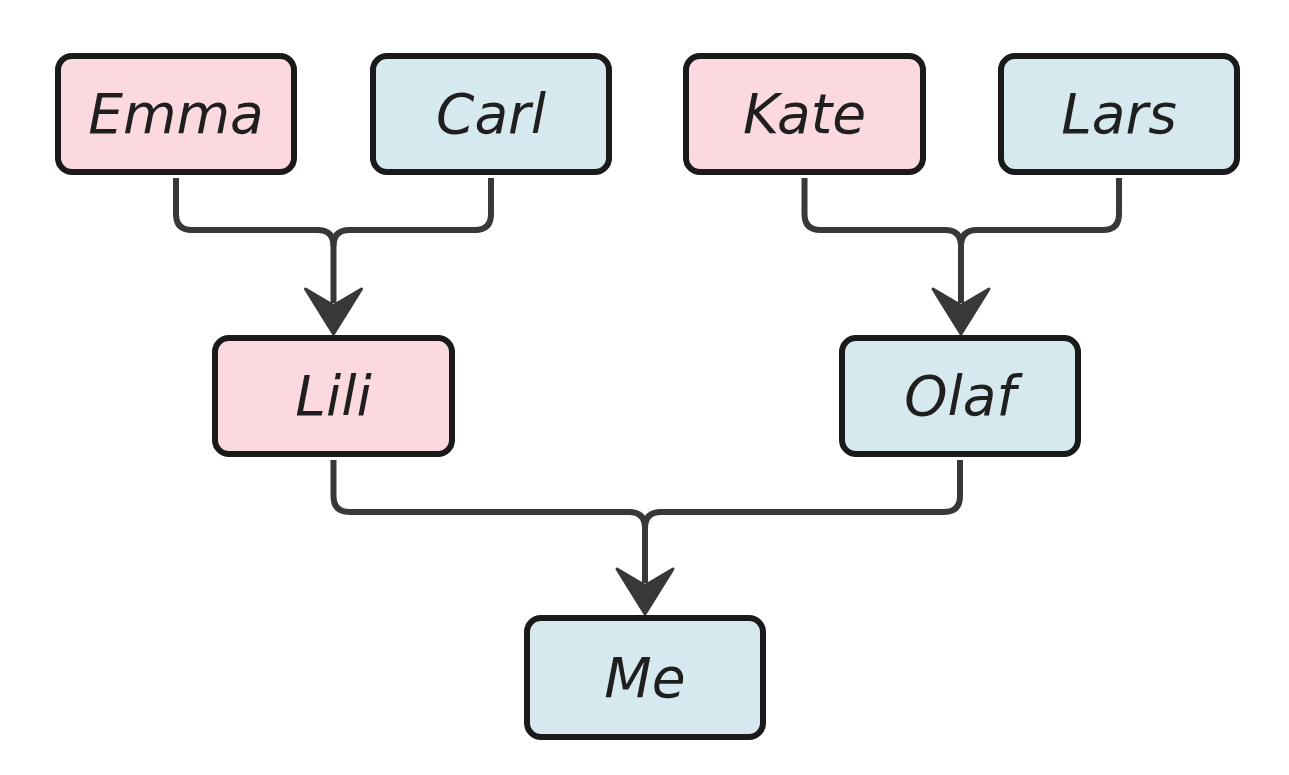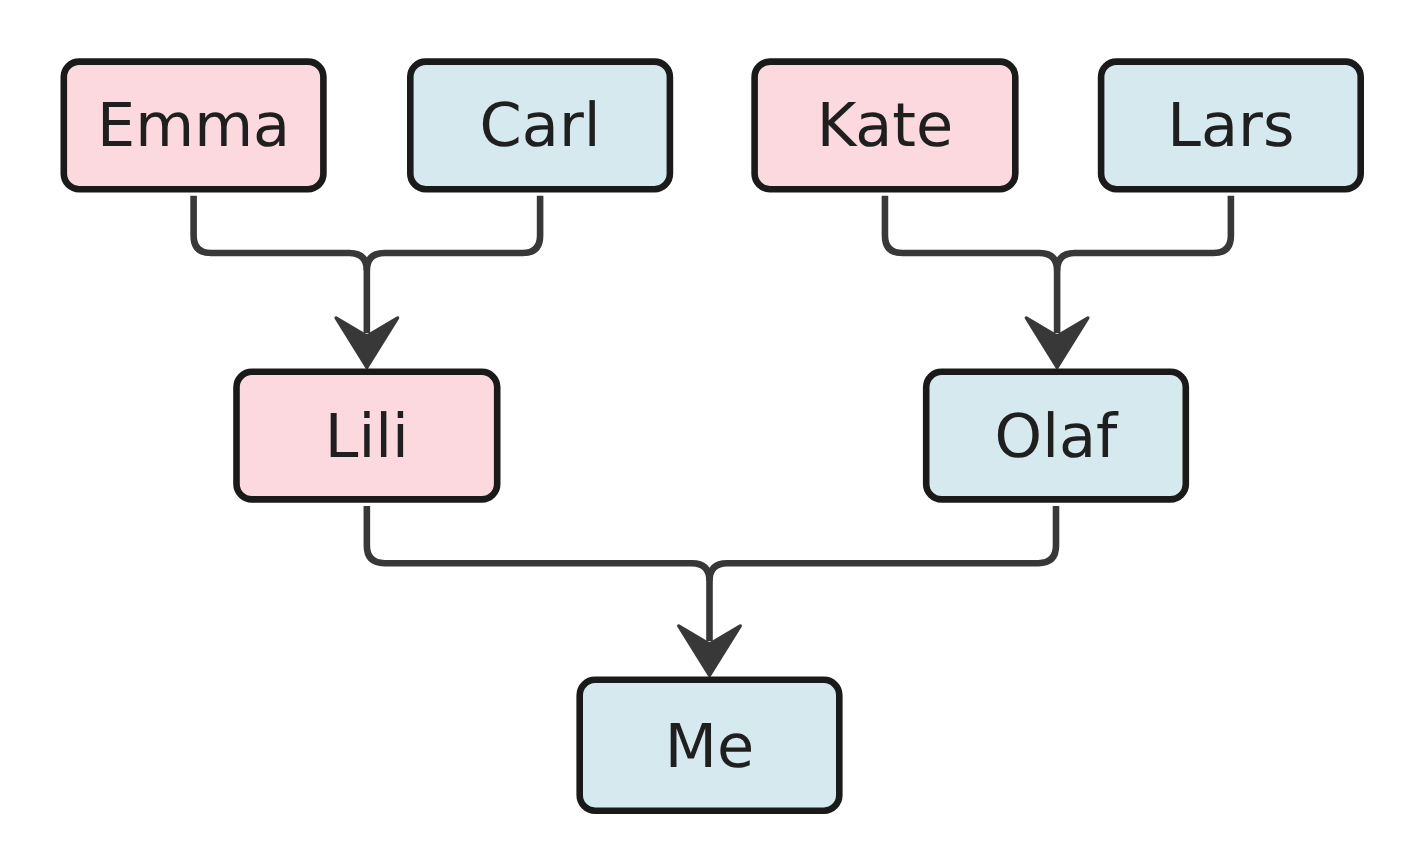--- a/index.html
+++ b/index.html
@@ -7,20 +7,21 @@
     padding: 0;
     background: #ffffff;
     width: 1289px;
     height: 775px;
     overflow: hidden;
   }
   .stage {
     width: 1033px;
     height: 775px;
     position: relative;
+    font-style: italic;
   }
   svg {
     display: block;
   }
   .node-label {
     font-family: "DejaVu Sans", "Liberation Sans", sans-serif;
     font-size: 55px;
     text-anchor: middle;
   }
   .edge-path {

